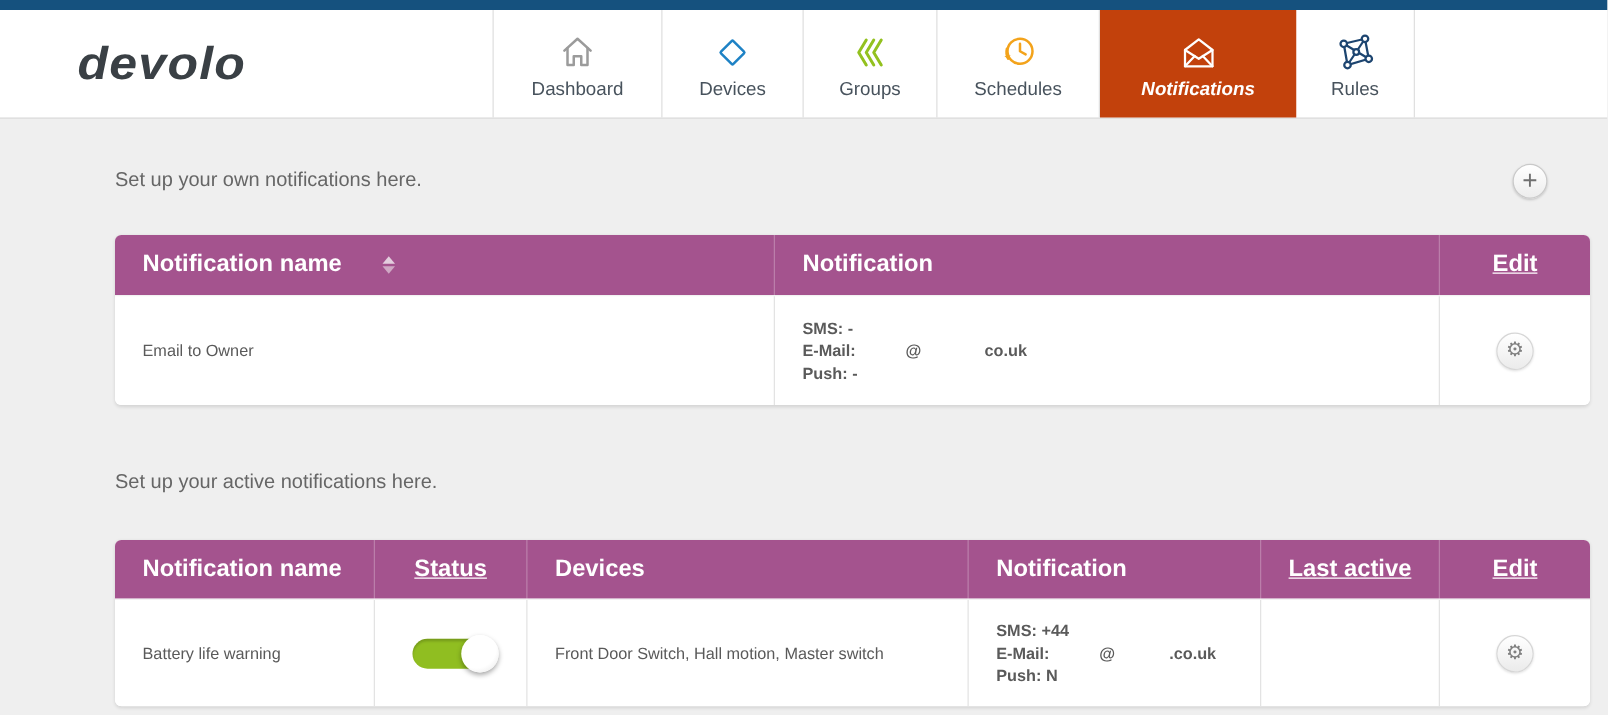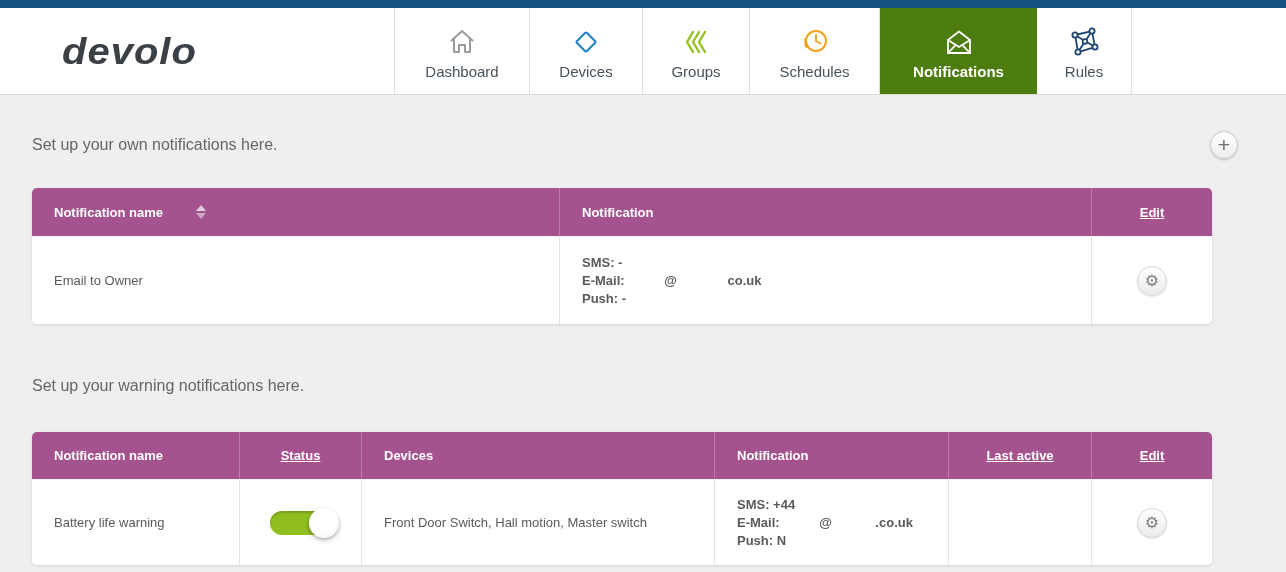--- a/index.html
+++ b/index.html
@@ -11,40 +11,40 @@
   .topbar { height:8px; background:#15517e; }
   header { height:87px; background:#fff; display:flex; border-bottom:1px solid #d8d8d8; }
   .logo-area { width:395px; display:flex; align-items:center; padding-left:62px; border-right:1px solid #e0e0e0; }
   .logo { font-size:40px; font-weight:bold; font-style:italic; color:#3a4045; letter-spacing:1px; transform:scaleY(0.92); }
 
   nav { display:flex; height:100%; }
   .nav-item { display:flex; flex-direction:column; align-items:center; justify-content:center;
               border-right:1px solid #e0e0e0; cursor:pointer; padding-top:2px; }
   .nav-item .ico { height:34px; display:flex; align-items:center; justify-content:center; }
   .nav-item .lbl { font-size:15px; color:#47525c; margin-top:4px; }
-  .nav-item.active { background:#4d7c0f; border-right:none; }
+  .nav-item.active { background:#c2410c; border-right:none;font-style:italic; }
   .nav-item.active .lbl { color:#fff; font-weight:bold; }
   .w-dash{width:135px}.w-dev{width:113px}.w-grp{width:107px}.w-sch{width:130px}.w-scn{width:106px}.w-not{width:157px}.w-rul{width:95px}
 
   
-  main { padding:0 48px 0 32px; }
+  main { padding:0 48px 0 92px; }
   .section-head { display:flex; align-items:center; justify-content:space-between; margin-top:36px; height:28px; }
   .section-head h2 { font-size:16px; font-weight:normal; color:#666; }
   .add-btn { width:28px; height:28px; border-radius:50%; border:1px solid #c9c9c9;
              background:linear-gradient(#ffffff,#ededed); box-shadow:0 1px 2px rgba(0,0,0,.18);
              color:#707070; font-size:21px; line-height:24px; text-align:center; cursor:pointer;
              font-family:"Liberation Sans", sans-serif; }
 
   .table { width:1180px; border-radius:5px; overflow:hidden; box-shadow:0 1px 3px rgba(0,0,0,.12); background:#fff; }
   .t1 { margin-top:29px; }
   .t2 { margin-top:32px; }
   .thead { display:grid; background:#a4538e; }
   .t1 .thead { grid-template-columns:528px 532px 120px; height:48px; }
   .t2 .thead { grid-template-columns:208px 122px 353px 234px 143px 120px; height:47px; }
-  .th { display:flex; align-items:center; color:#fff; font-size:13px; font-weight:bold;
+  .th { display:flex; align-items:center; color:#fff; font-size:19px; font-weight:bold;
         border-right:1px solid rgba(255,255,255,.25); padding-left:22px;gap:24px; }
   .th:last-child { border-right:none; }
   .th.center { justify-content:center; padding-left:0;text-decoration:underline; }
   .trow { display:grid; background:#fff; border-top:1px solid #f2f2f2; }
   .t1 .trow { grid-template-columns:528px 532px 120px; height:88px; }
   .t2 .trow { grid-template-columns:208px 122px 353px 234px 143px 120px; height:86px; }
   .td { display:flex; align-items:center; border-right:1px solid #e3e3e3; padding-left:22px;
         font-size:13px; color:#5a5a5a; }
   .td:last-child { border-right:none; }
   .td.center { justify-content:center; padding-left:0; }
@@ -188,21 +188,21 @@
         </div>
         <div class="td center">
           <button class="gear-btn">
             <span>⚙</span>
           </button>
         </div>
       </div>
     </div>
 
     <div class="section-head" style="margin-top:48px;">
-      <h2>Set up your warning notifications here.</h2>
+      <h2>Set up your active notifications here.</h2>
     </div>
 
     <div class="table t2">
       <div class="thead">
         <div class="th">
           <span>Notification name</span>
         </div>
         <div class="th center">
           <span>Status</span>
         </div>

